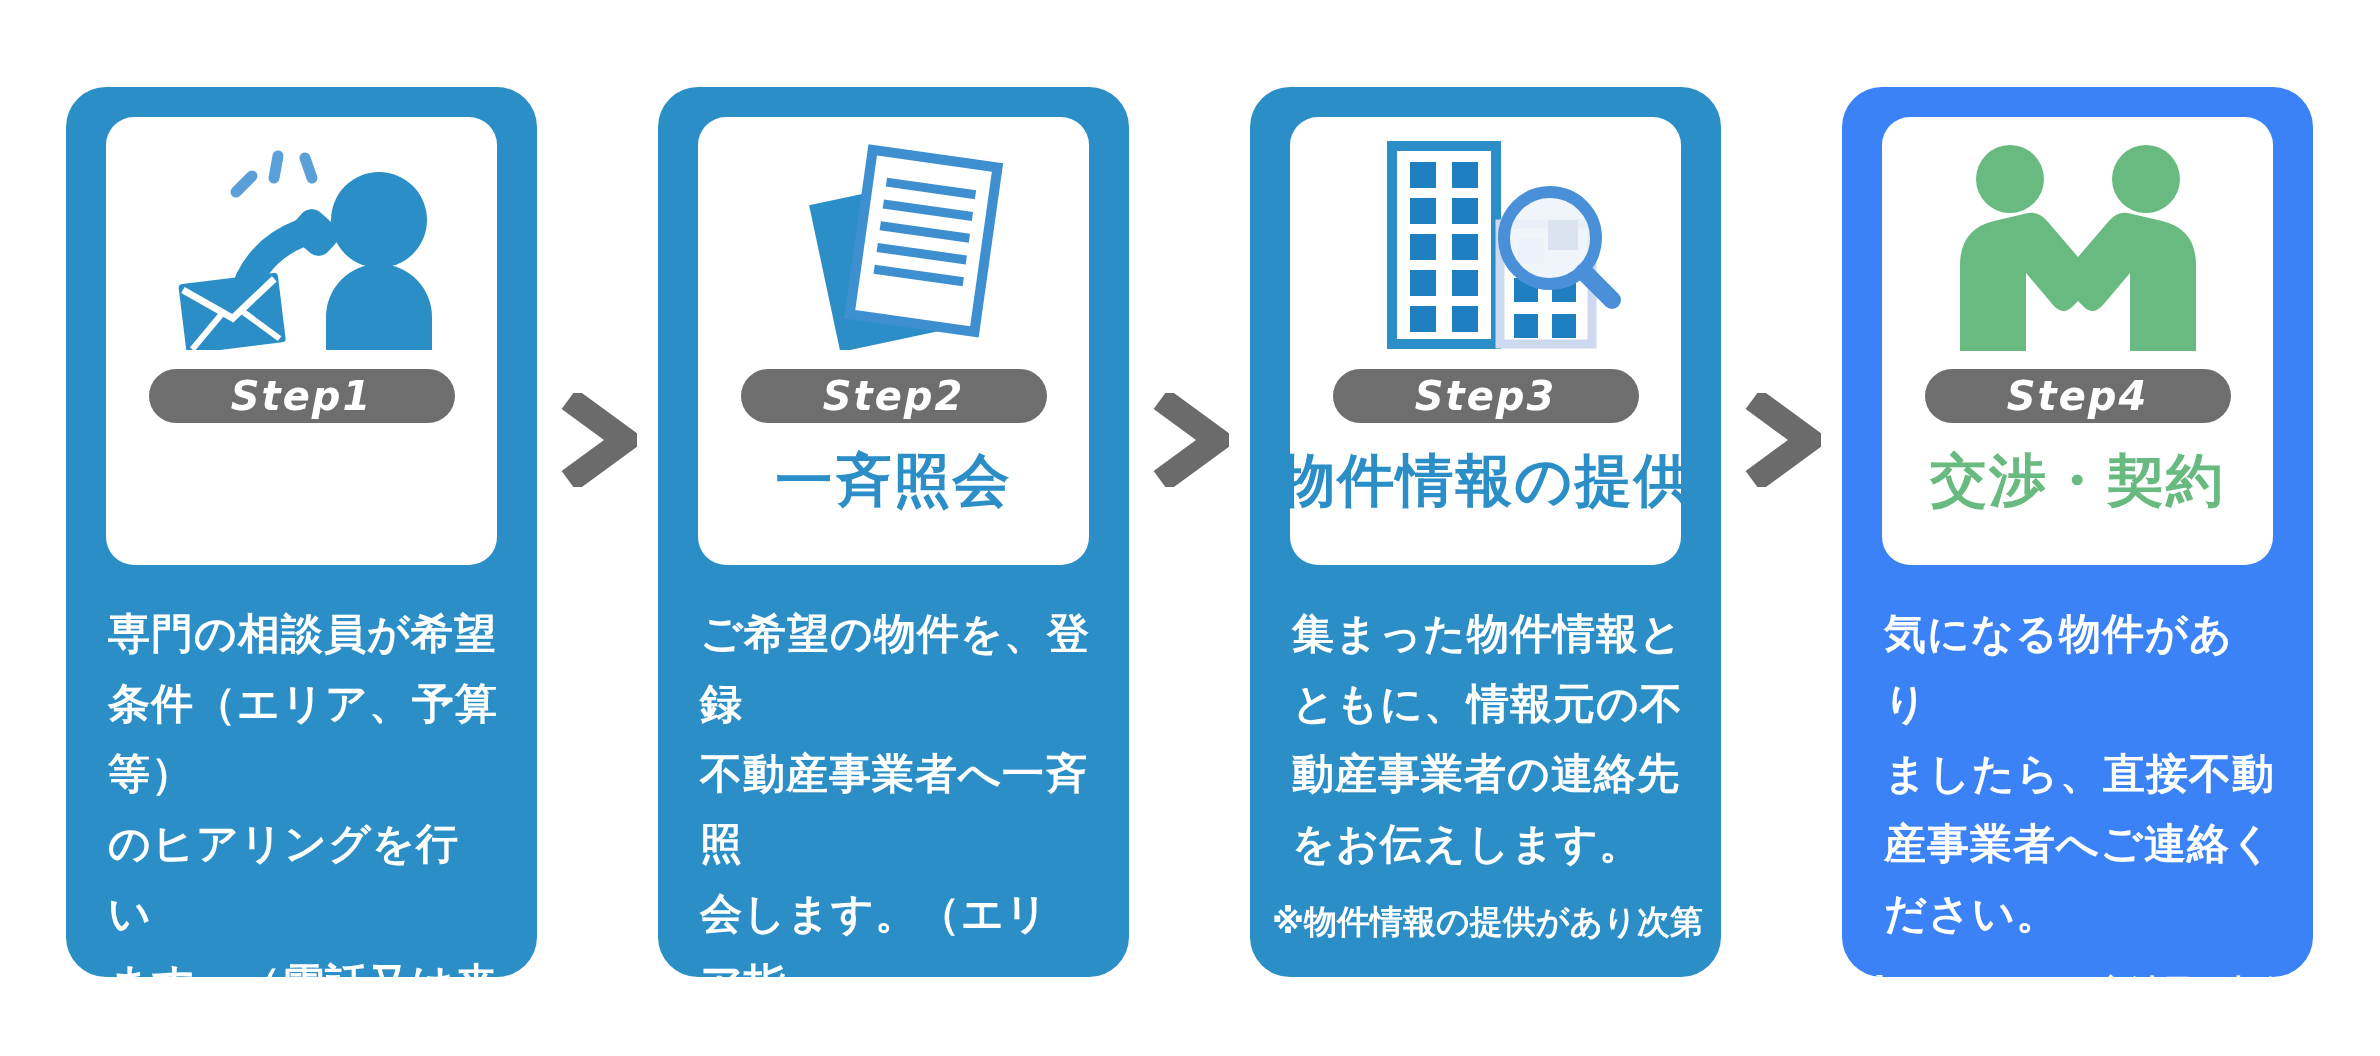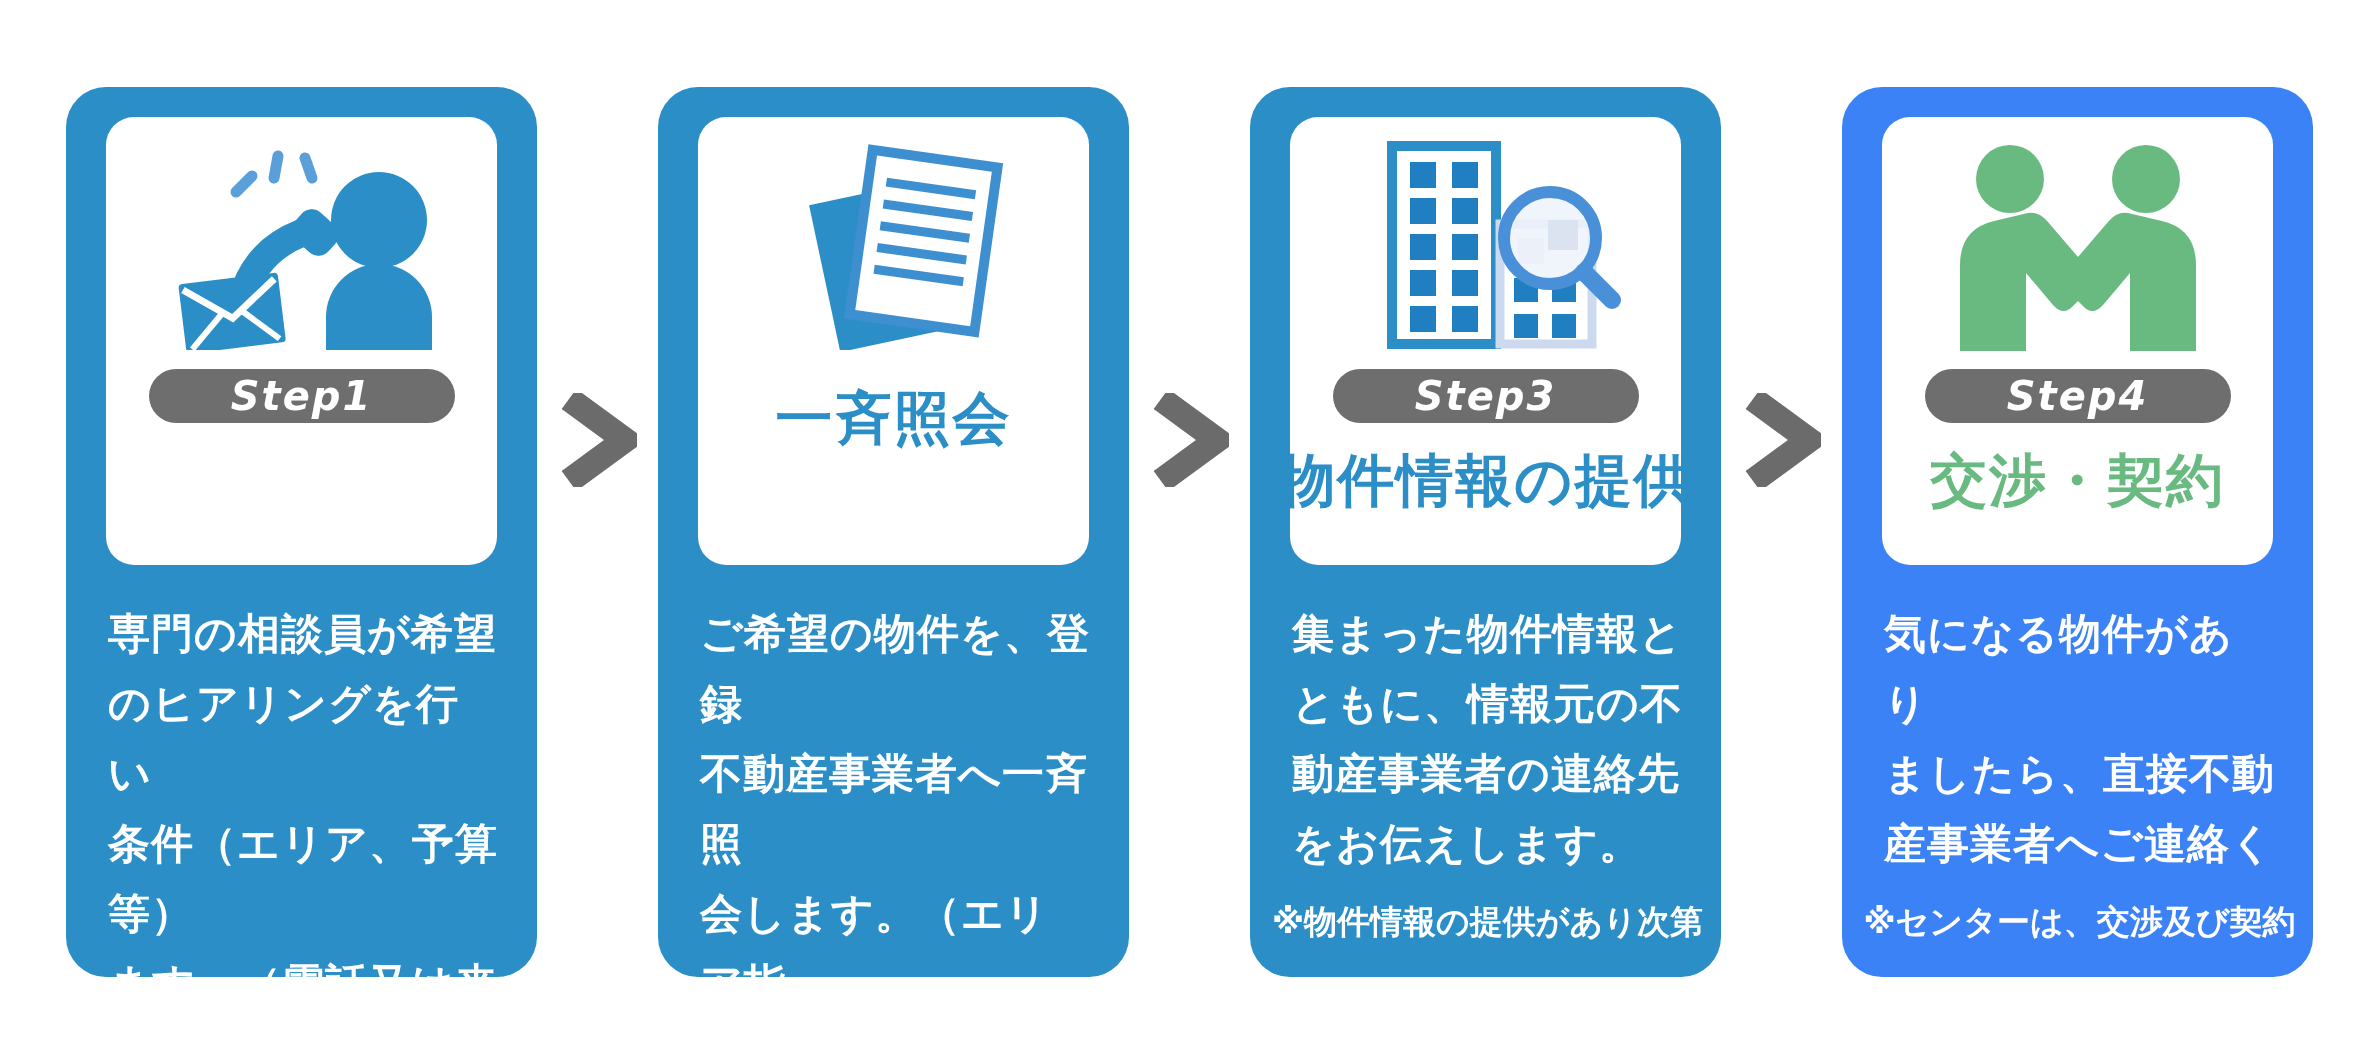--- a/index.html
+++ b/index.html
@@ -80,22 +80,22 @@
             <polyline points="20,144 66,178 112,144" fill="none" stroke="#ffffff" stroke-width="7"></polyline>
             <line x1="22" y1="204" x2="56" y2="172" stroke="#ffffff" stroke-width="6"></line>
             <line x1="110" y1="204" x2="76" y2="172" stroke="#ffffff" stroke-width="6"></line>
           </g>
         </svg>
       </div>
       <div class="badge">Step1</div>
     </div>
     <div class="body">
       <div>専門の相談員が希望</div>
+      <div>条件（エリア、予算等）</div>
       <div>のヒアリングを行い</div>
-      <div>条件（エリア、予算等）</div>
       <div>ます。（電話又は来所）</div>
     </div>
 
   </div>
 
   <div class="sep">
     <svg width="78" height="94" viewBox="0 0 78 94">
       <polyline points="10,6 66,47 10,88" fill="none" stroke="#6b6b6b" stroke-width="25" stroke-linecap="butt" stroke-linejoin="miter"></polyline>
     </svg>
   </div>
@@ -114,20 +114,21 @@
             <g stroke="#3e8fd0" stroke-width="9">
               <line x1="114" y1="48" x2="204" y2="48"></line>
               <line x1="114" y1="70" x2="204" y2="70"></line>
               <line x1="114" y1="92" x2="204" y2="92"></line>
               <line x1="114" y1="114" x2="204" y2="114"></line>
               <line x1="114" y1="136" x2="204" y2="136"></line>
             </g>
           </g>
         </svg>
       </div>
+      <div class="badge">Step2</div>
       <div class="title">一斉照会</div>
     </div>
     <div class="body">
       <div>ご希望の物件を、登録</div>
       <div>不動産事業者へ一斉照</div>
       <div>会します。（エリア指</div>
 
     </div>
 
   </div>
@@ -205,20 +206,21 @@
           </g>
         </svg>
       </div>
       <div class="badge">Step4</div>
       <div class="title">交渉・契約</div>
     </div>
     <div class="body">
       <div>気になる物件があり</div>
       <div>ましたら、直接不動</div>
       <div>産事業者へご連絡く</div>
+      <div>ださい。</div>
     </div>
     <div class="note">
       <div>※センターは、交渉及び契約</div>
 
     </div>
   </div>
 
 </div>
 
 </body></html>

